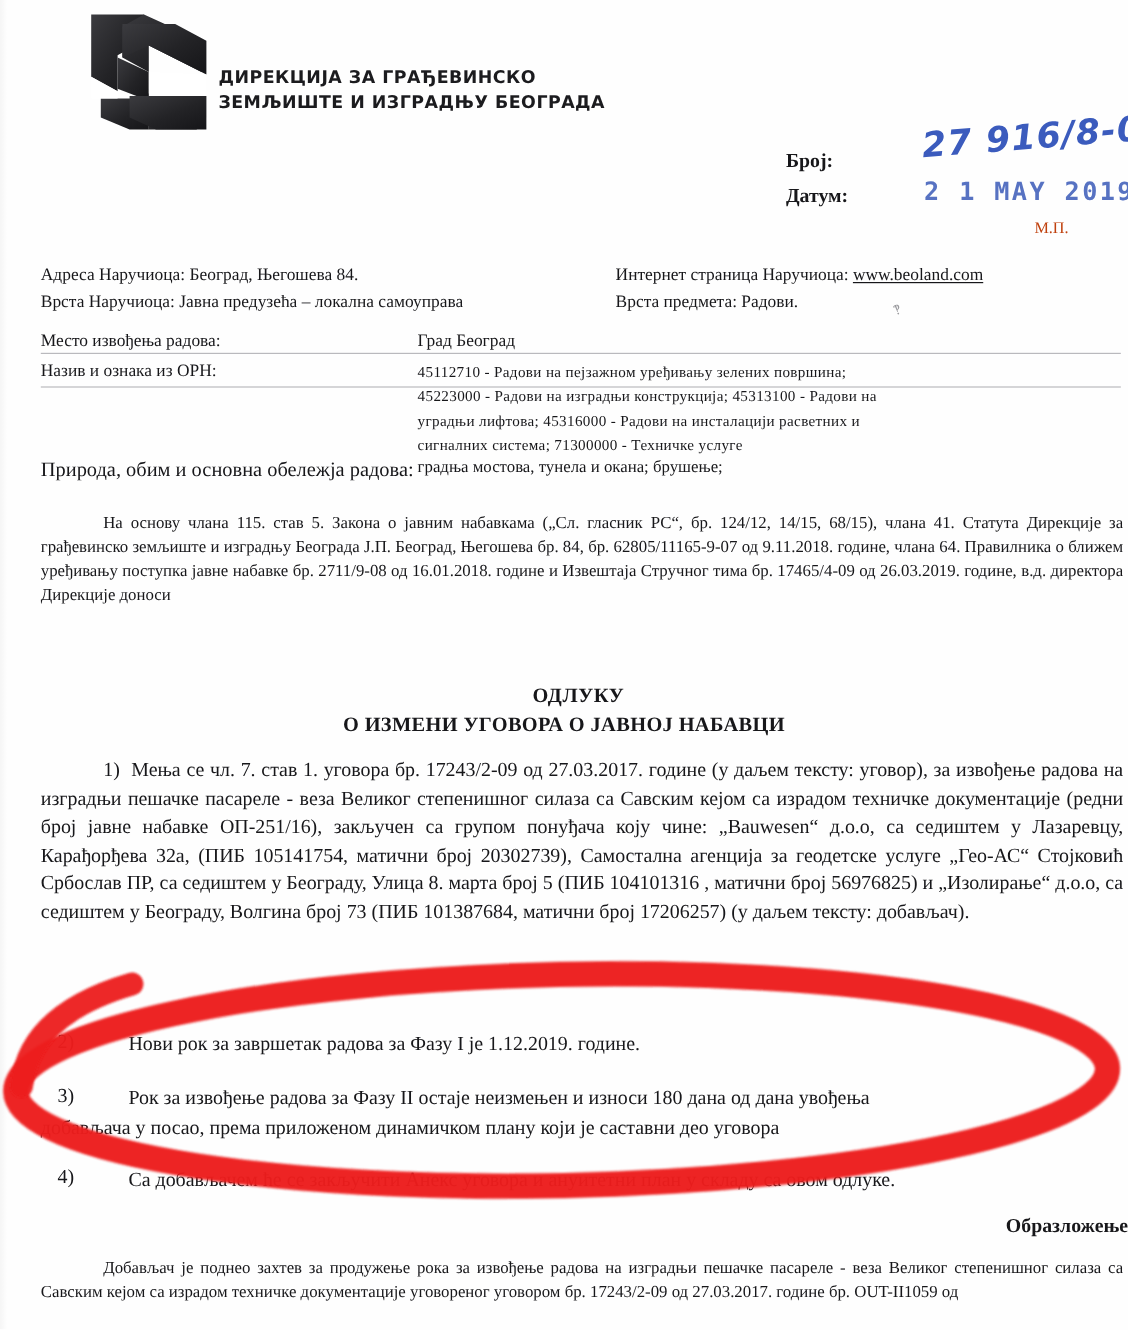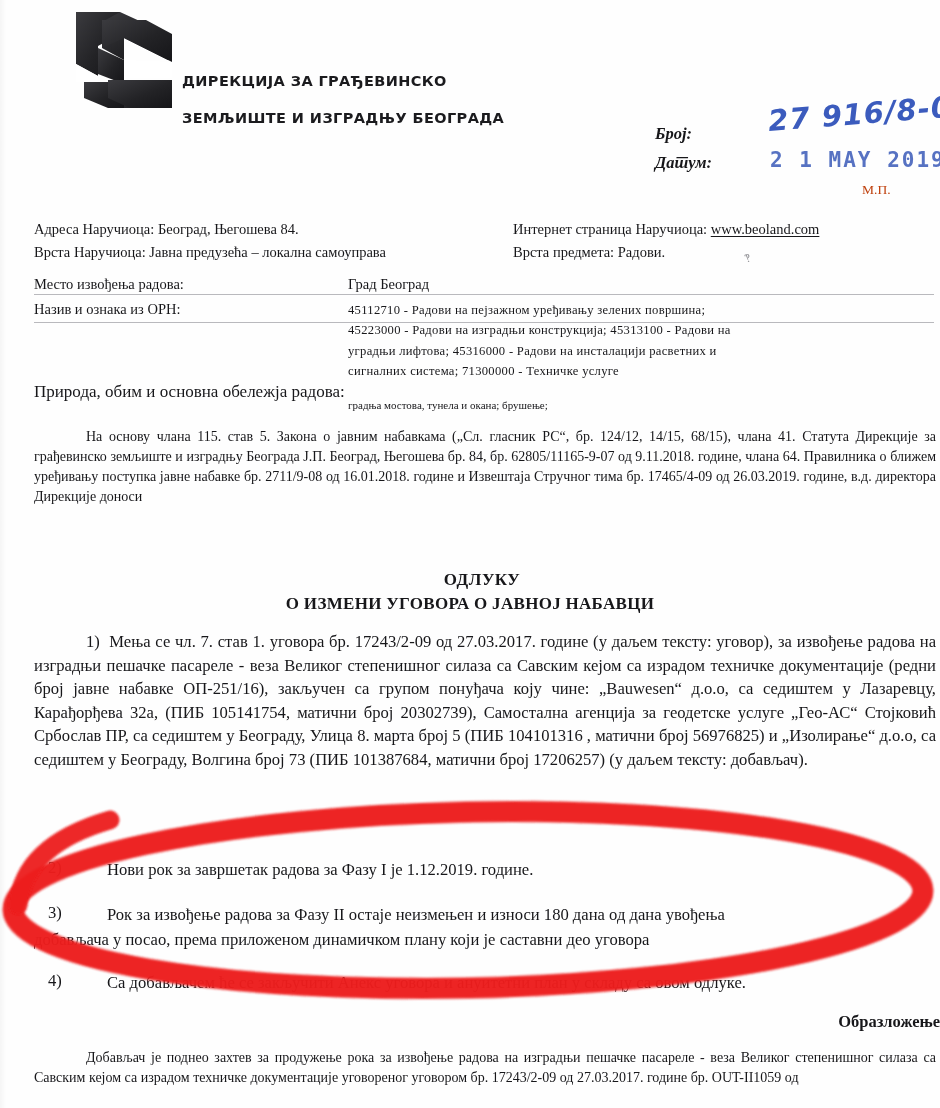--- a/index.html
+++ b/index.html
@@ -40,33 +40,32 @@
     left: 182px;
     top: 55px;
     width: 420px;
     font-family: "DejaVu Sans", "Liberation Sans", sans-serif;
     font-weight: bold;
     font-size: 14.5px;
     letter-spacing: 0.4px;
     line-height: 1.45;
     color: #1b1b1e;
   }
-  .org-name div { white-space: nowrap; margin-top: 16px; }
+  .org-name div { white-space: nowrap; }
 
   
   .ref-block {
     position: absolute;
     left: 655px;
     top: 120px;
     width: 120px;
     font-weight: bold;
     font-size: 16.5px;
     line-height: 1.75;
     text-align: left;
-    font-style: italic;
   }
   .hand-number {
     position: absolute;
     left: 768px;
     top: 96px;
     font-family: "DejaVu Sans", "Liberation Sans", sans-serif;
     font-size: 29px;
     font-style: italic;
     font-weight: 600;
     color: #3a5bbf;
@@ -161,22 +160,22 @@
   .nature-row {
     position: absolute;
     left: 34px;
     top: 382px;
     font-size: 17px;
     white-space: nowrap;
   }
   .nature-val {
     position: absolute;
     left: 348px;
-    top: 399px;
-    font-size: 11px;
+    top: 382px;
+    font-size: 14px;
     white-space: nowrap;
   }
 
   
   .para {
     position: absolute;
     left: 34px;
     width: 902px;
     font-size: 14px;
     line-height: 1.42;

